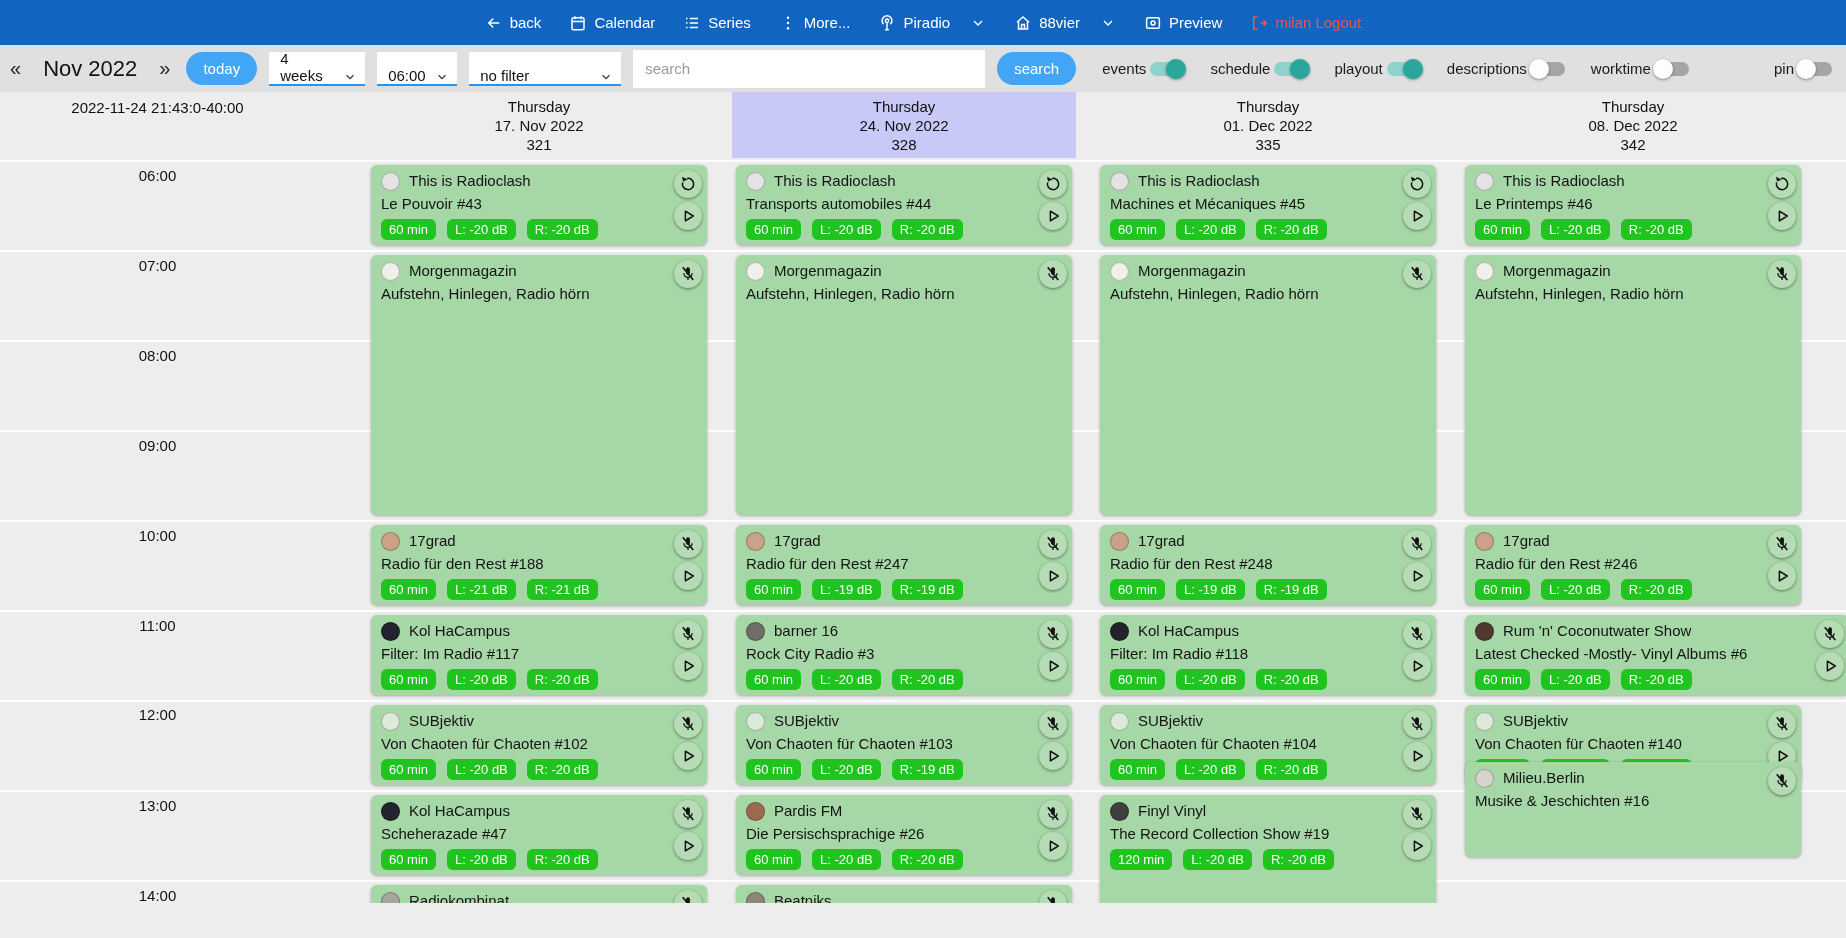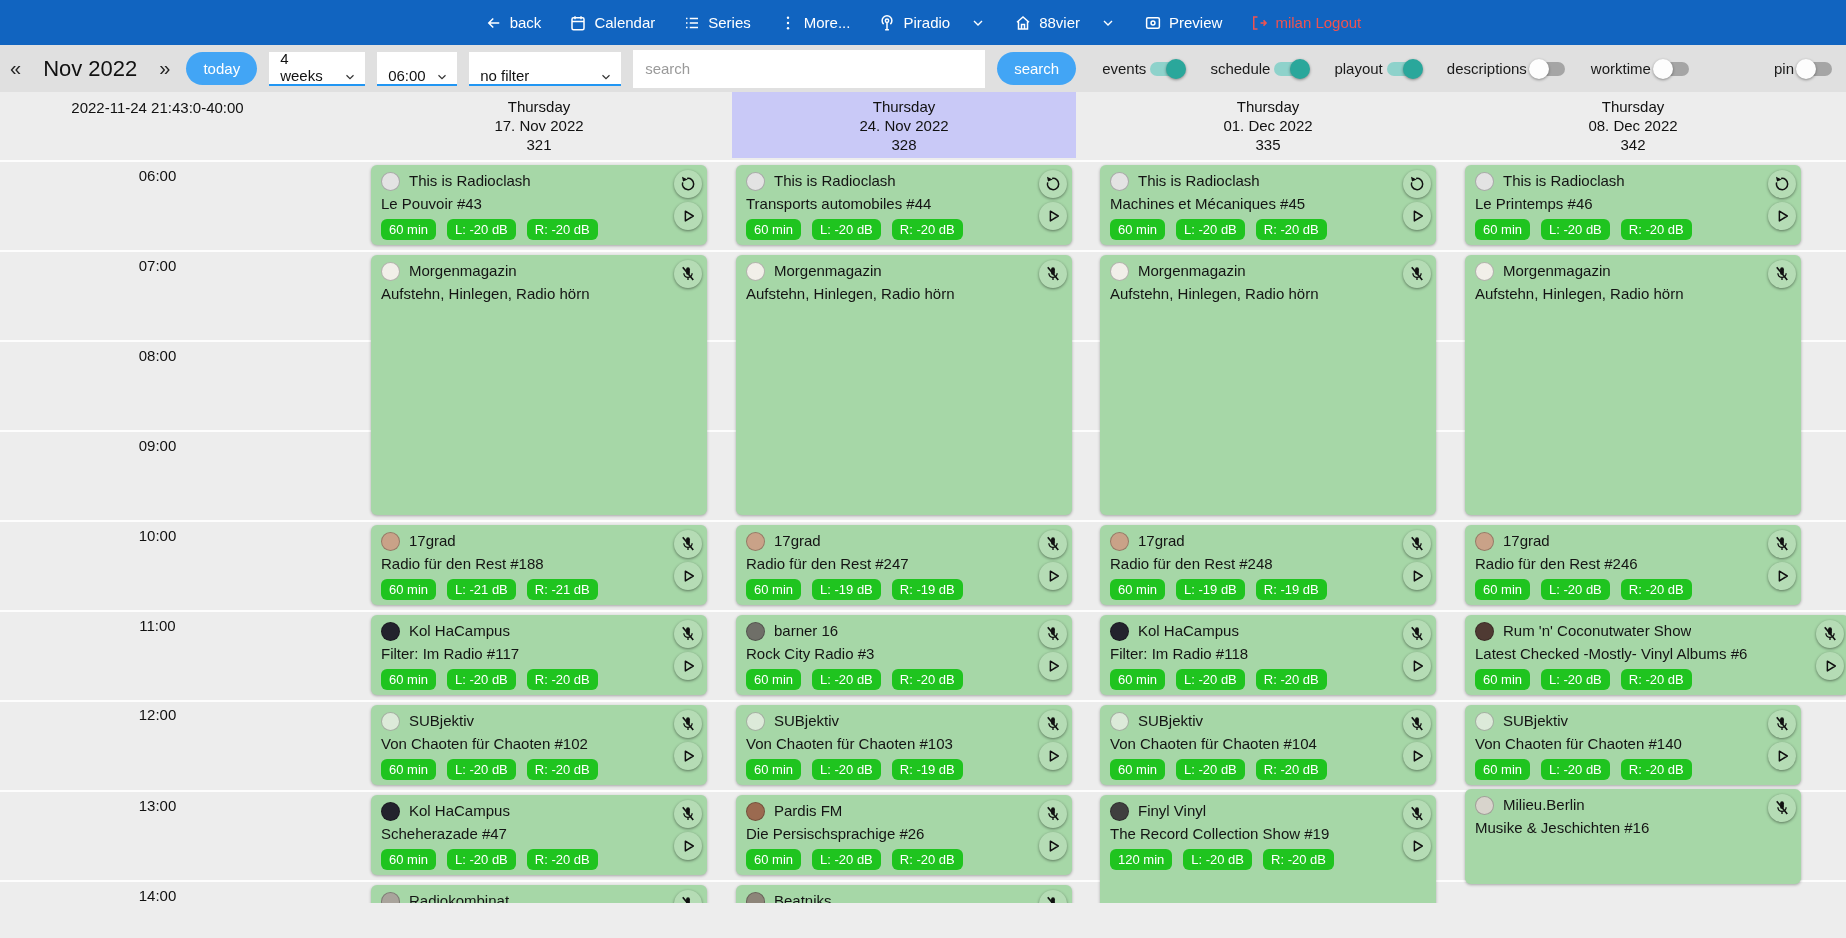--- a/index.html
+++ b/index.html
@@ -843,21 +843,21 @@
             <path d="M12 16.5V20" stroke="#111" stroke-width="1.8"></path>
             <path d="M5 3l14 17" stroke="#111" stroke-width="2.2"></path>
           </svg>
         </div>
         <div class="cbtn pos1">
           <svg viewBox="0 0 24 24">
             <path d="M8.5 5.5L19 12L8.5 18.5Z" fill="none" stroke="#111" stroke-width="2" stroke-linejoin="round"></path>
           </svg>
         </div>
       </div>
-      <div class="card" style="left: 1465px; width: 336px; top: 697px; height: 95px;">
+      <div class="card" style="left: 1465px; width: 336px; top: 670px; height: 95px;">
     <div class="card-head">
       <span class="avatar" style="background: rgb(216, 212, 204);"></span>
       <span class="series">Milieu.Berlin</span>
     </div>
     <div class="title">Musike &amp; Jeschichten #16</div>
     <div class="badges"></div>
   <div class="cbtn pos0">
           <svg viewBox="0 0 24 24">
             <rect x="9.5" y="3" width="5" height="10" rx="2.5" fill="#111"></rect>
             <path d="M6.5 11a5.5 5.5 0 0 0 11 0" fill="none" stroke="#111" stroke-width="1.8"></path>

